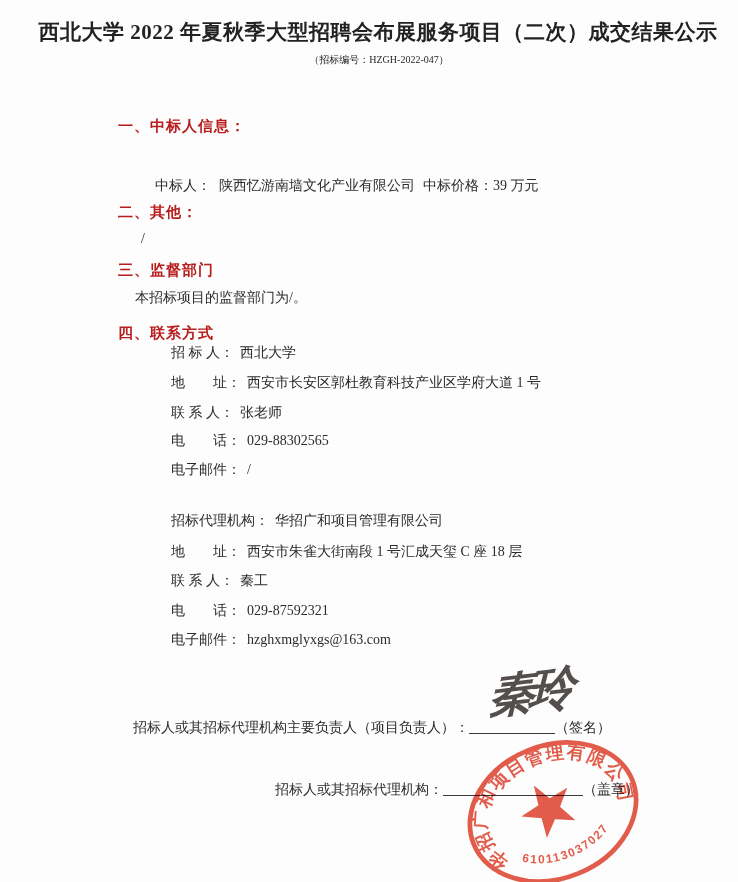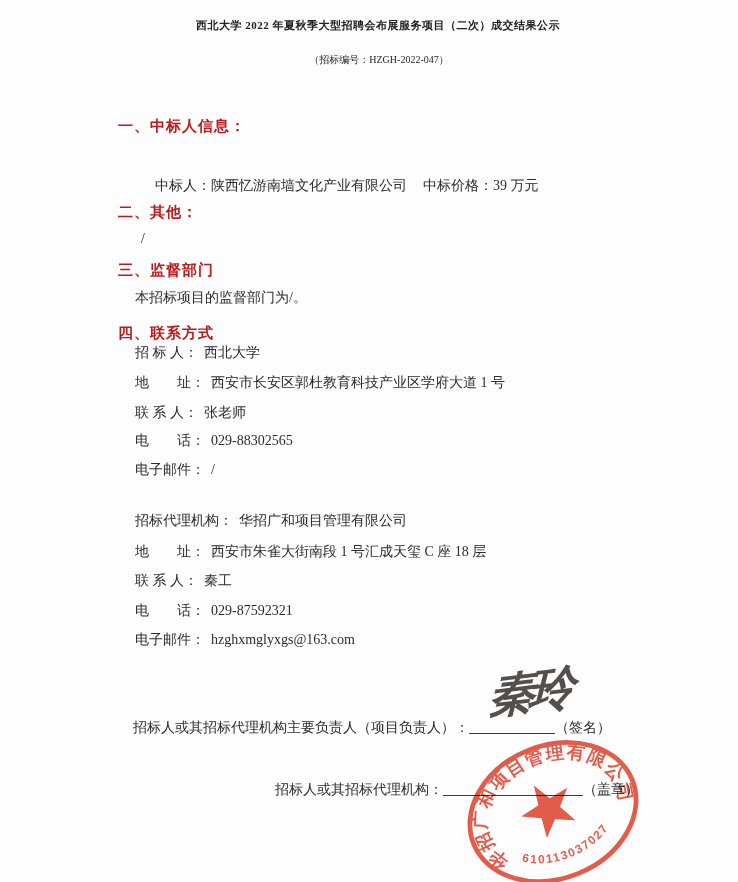--- a/index.html
+++ b/index.html
@@ -8,38 +8,38 @@
     position:relative;
     width:738px; height:882px;
     margin:0 auto;
     background:#fdfdfd;
     overflow:hidden;
     font-family:"Liberation Serif","DejaVu Serif",serif;
     color:#2b2b2b;
   }
   .doc-title {
     position:absolute; left:30px; right:12px; top:18px;
-    text-align:center; font-size:11px; font-weight:600;
+    text-align:center; font-size:21px; font-weight:600;
     letter-spacing:0.5px; color:#222;
   }
   .doc-subtitle {
     position:absolute; left:30px; right:10px; top:53px;
     text-align:center; font-size:10px; font-weight:500; color:#262626;
   }
   .heading {
     position:absolute; left:118px;
     font-family:"Liberation Sans","DejaVu Sans",sans-serif;
     font-size:15px; font-weight:700; color:#b91c1c;
     letter-spacing:1px; white-space:nowrap;
   }
   .line {
     position:absolute; font-size:14px; white-space:nowrap; color:#2b2b2b;
   }
-  .crow { display:flex; align-items:baseline; gap:6px; }
-  .winner-row { display:flex; align-items:flex-end; }
+  .crow { display:flex; align-items:baseline; gap:6px;margin-left:36px; }
+  .winner-row { display:flex; align-items:flex-end;gap:8px; }
   .price-part { position:absolute; left:268px; }
   .signline { display:flex; align-items:baseline; }
   .uline {
     display:inline-block; height:14px;
     border-bottom:1.5px solid #3c3c3c;
   }
   .w86 { width:86px; }
   .w140 { width:140px; }
   .signature {
     position:absolute; left:488px; top:668px;

